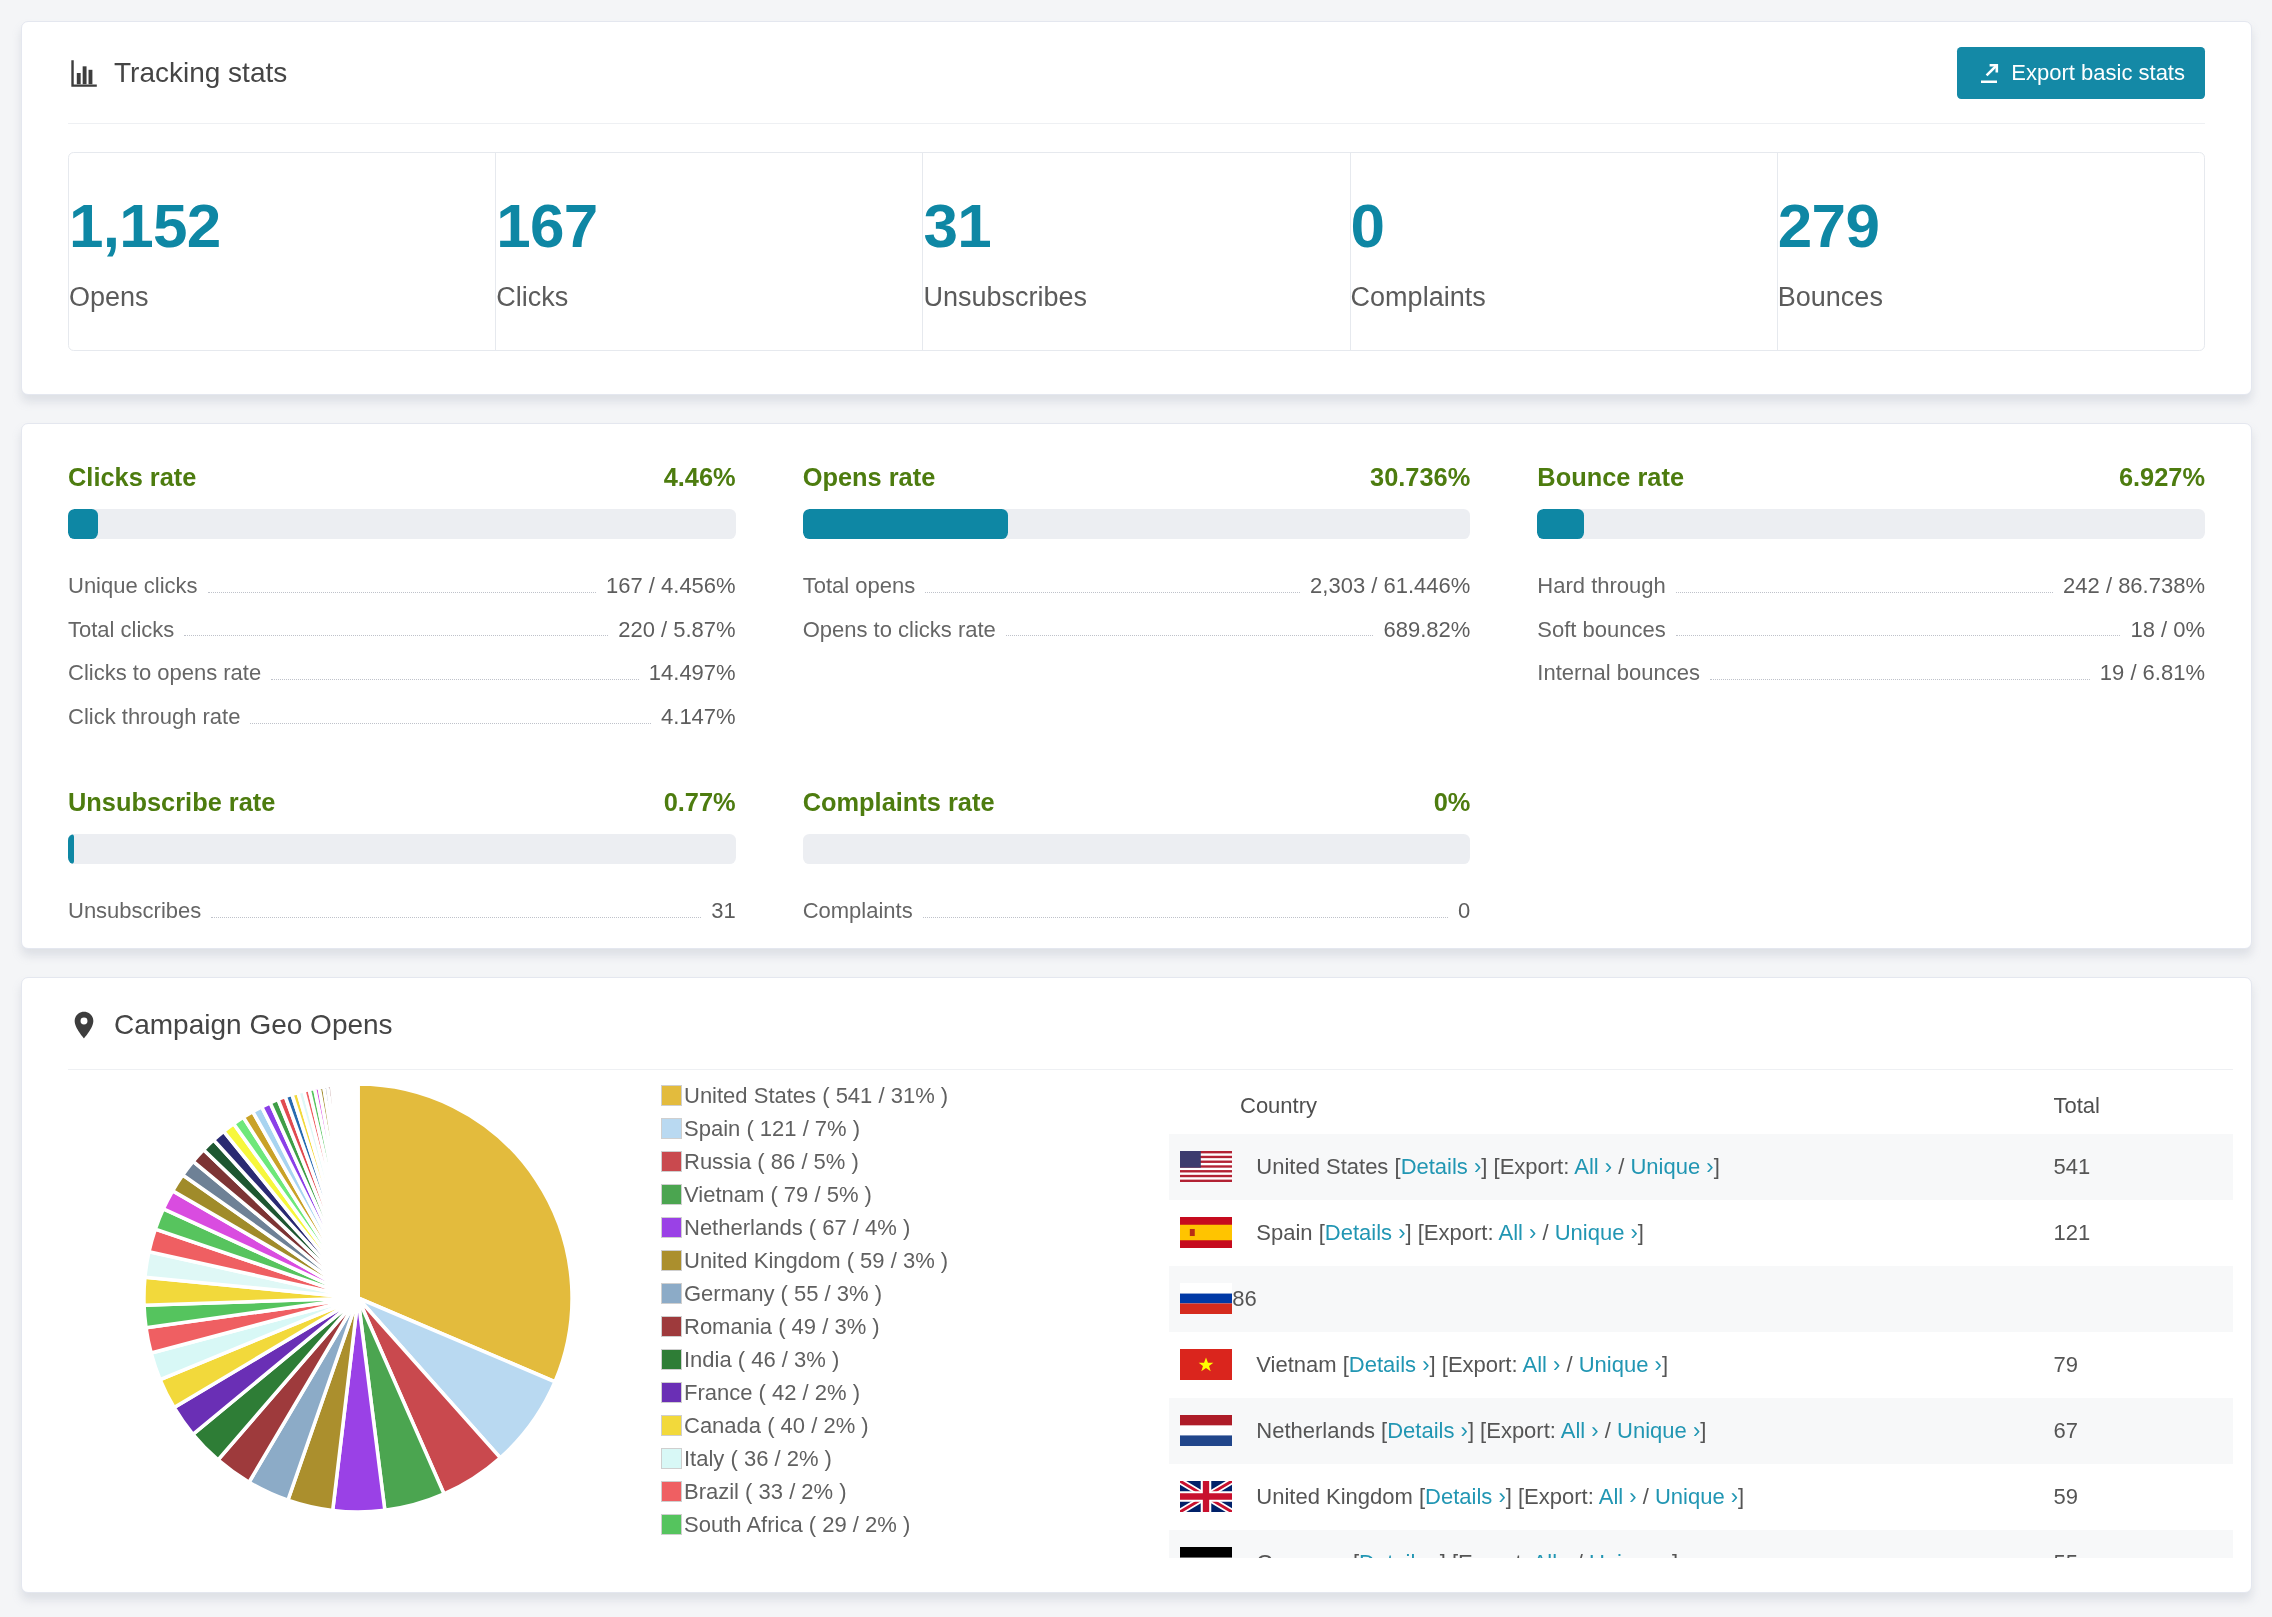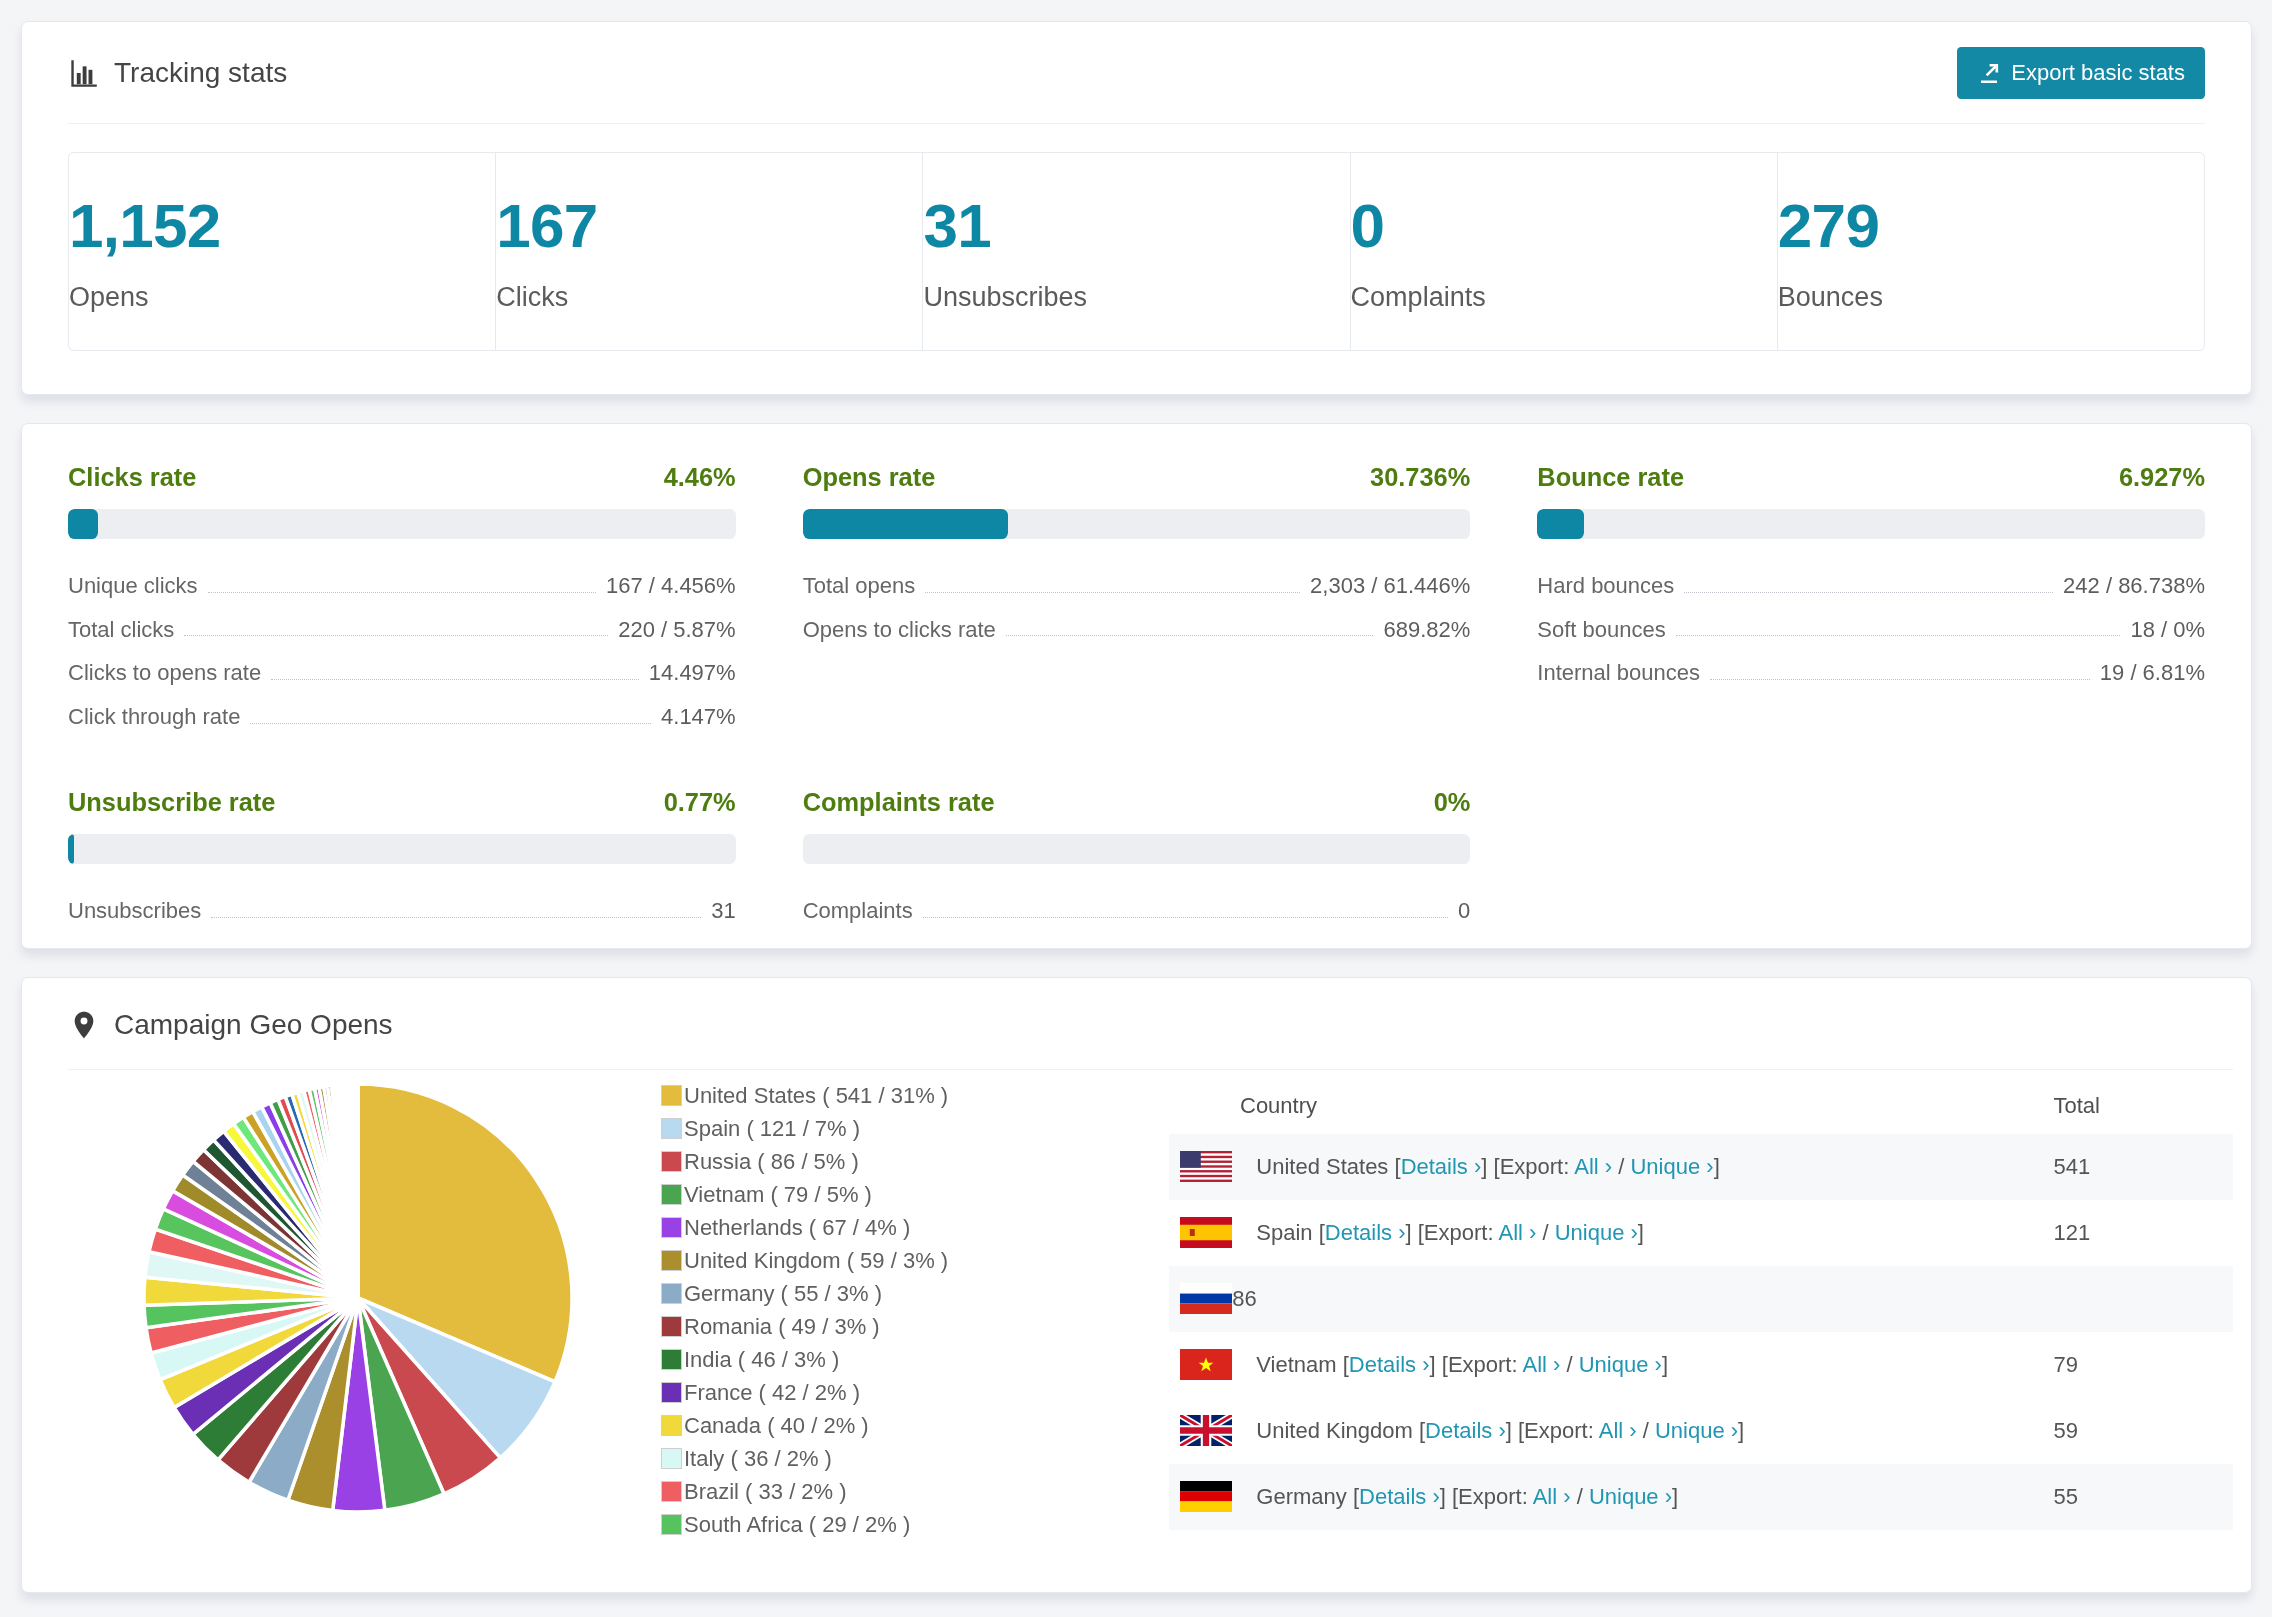--- a/index.html
+++ b/index.html
@@ -164,21 +164,21 @@
       <div>
     <div class="rp-head">
       <span class="rp-title">Bounce rate</span>
       <span class="rp-value">6.927%</span>
     </div>
     <div class="rp-track">
       <div class="rp-fill" style="width:6.927%;"></div>
     </div>
     <div>
           <div class="rp-row">
-       <span>Hard bounces</span>
+       <span>Hard through</span>
        <span class="rp-leader"></span>
        <span class="rp-rv">242 / 86.738%</span>
      </div>
           <div class="rp-row">
        <span>Soft bounces</span>
        <span class="rp-leader"></span>
        <span class="rp-rv">18 / 0%</span>
      </div>
           <div class="rp-row">
        <span>Internal bounces</span>
@@ -407,20 +407,34 @@
                 <rect width="74" height="44" fill="#da251d"></rect>
        <polygon fill="#ffff00" points="37,12 39.8,19.4 47.5,19.4 41.3,24.1 43.7,31.5 37,27 30.3,31.5 32.7,24.1 26.5,19.4 34.2,19.4"></polygon>
               </svg>
             </span>
     <span class="geo-country">
       <span>Vietnam</span>
       <span> [</span><a>Details ›</a><span>] [Export: </span><a>All ›</a><span> / </span><a>Unique ›</a><span>]</span>
     </span>
     <span class="geo-total">79</span>
           </div>
+          <div class="geo-row odd">
+    <span class="flag">
+              <svg preserveAspectRatio="none" viewBox="0 0 74 44">
+                <rect width="74" height="15" fill="#ae1c28"></rect>
+                <rect y="15" width="74" height="14" fill="#fff"></rect>
+       <rect y="29" width="74" height="15" fill="#21468b"></rect>
+              </svg>
+            </span>
+    <span class="geo-country">
+      <span>Netherlands</span>
+      <span> [</span><a>Details ›</a><span>] [Export: </span><a>All ›</a><span> / </span><a>Unique ›</a><span>]</span>
+    </span>
+    <span class="geo-total">67</span>
+          </div>
           <div class="geo-row">
     <span class="flag">
               <svg preserveAspectRatio="none" viewBox="0 0 74 44">
                 <rect width="74" height="44" fill="#012169"></rect>
        <path d="M0 0L74 44M74 0L0 44" stroke="#fff" stroke-width="9"></path>
        <path d="M0 0L74 44M74 0L0 44" stroke="#c8102e" stroke-width="4"></path>
        <path d="M37 0V44M0 22H74" stroke="#fff" stroke-width="15"></path>
        <path d="M37 0V44M0 22H74" stroke="#c8102e" stroke-width="9"></path>
               </svg>
             </span>

